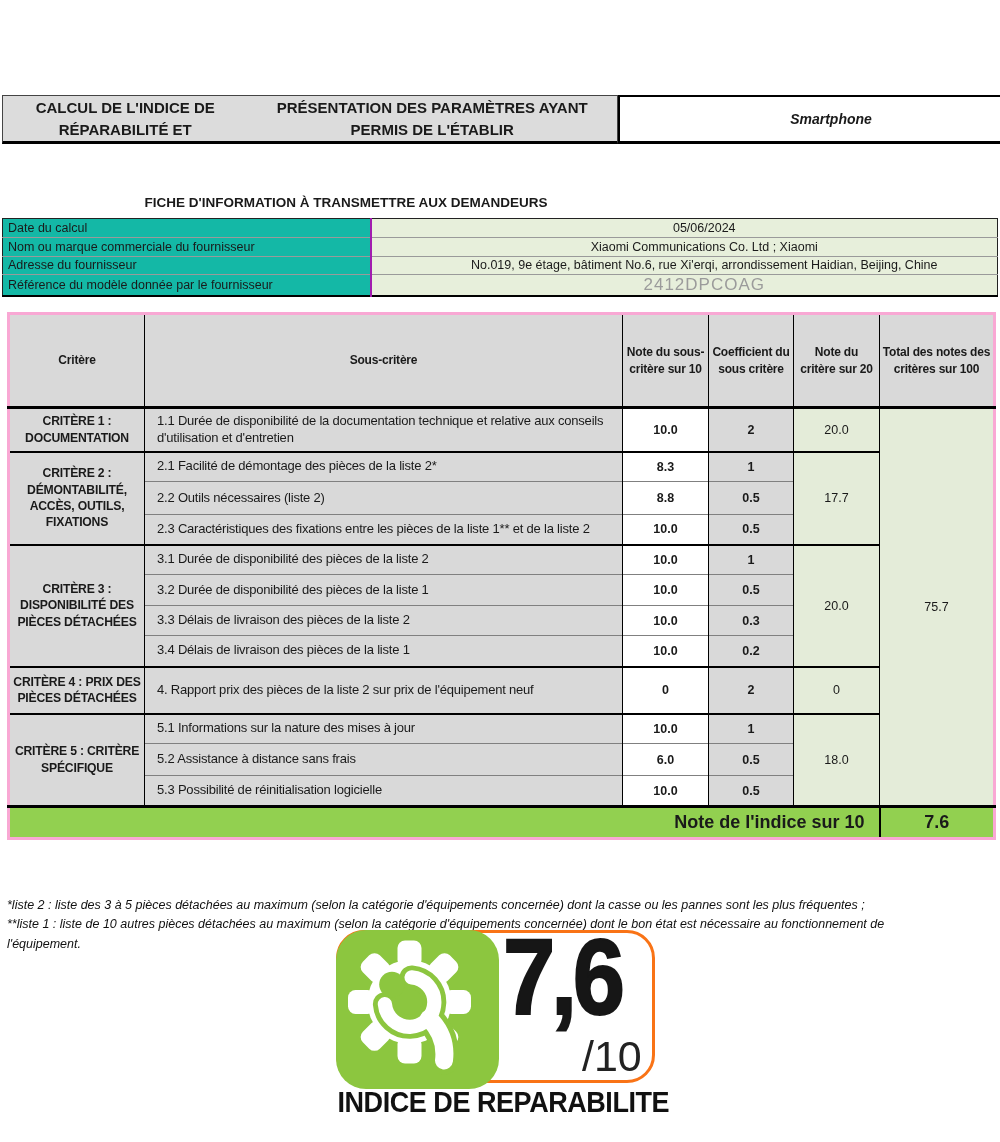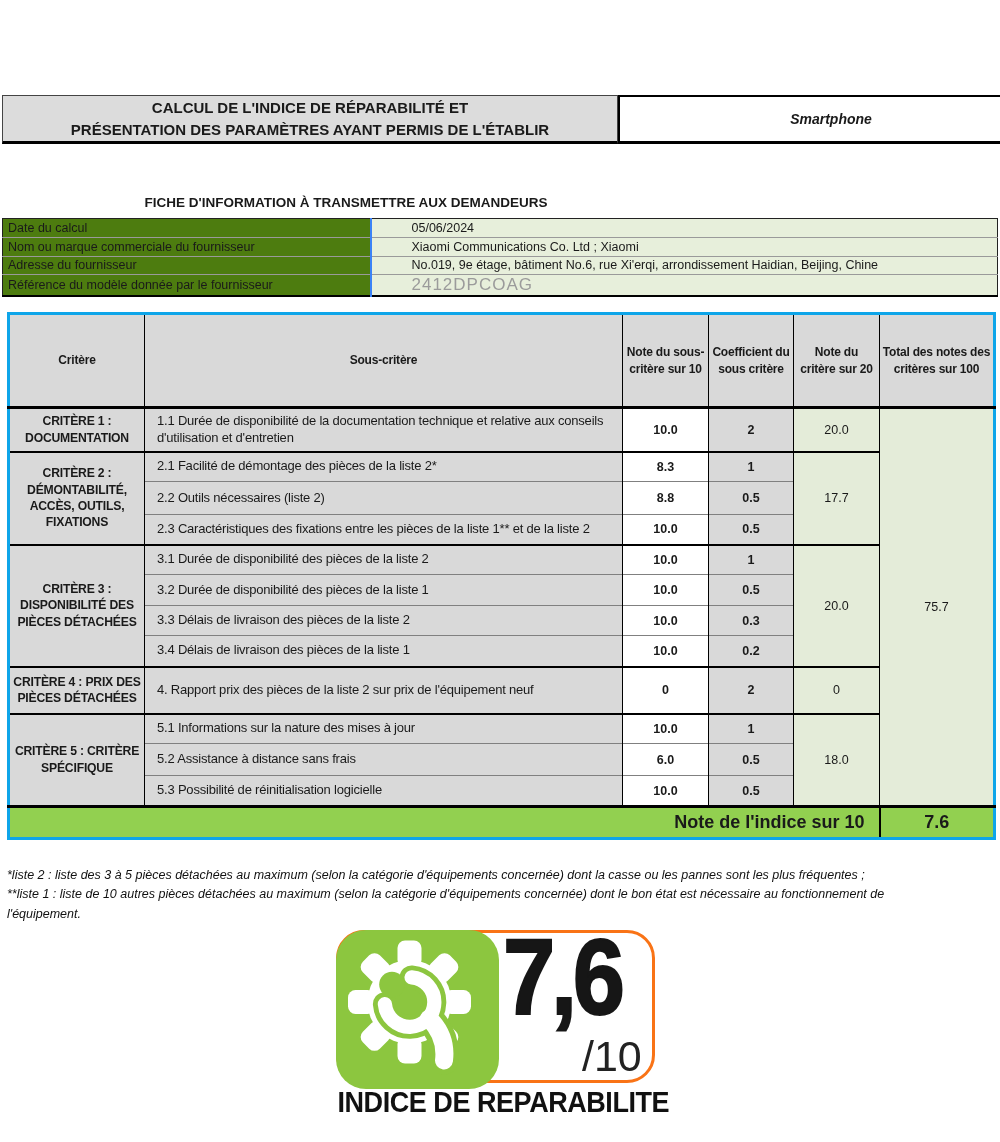--- a/index.html
+++ b/index.html
@@ -7,21 +7,21 @@
   .page {
     position:relative; width:1000px; height:1142px; margin:0 auto;
     background:#fff; font-family:"Liberation Sans", sans-serif; color:#1a1a1a;
     overflow:hidden;
   }
 
   
   .hdr-title {
     position:absolute; left:2px; top:95px; width:616px; height:49px;
     background:#dcdcdc; border:1px solid #444; border-bottom:3px solid #000;
-    display:flex; flex-direction:column; align-items:center; justify-content:center;
+    display:flex; flex-direction:row; align-items:center; justify-content:center;
     font-size:15px; font-weight:bold; line-height:1.45; text-align:center;
   }
   .hdr-cat {
     position:absolute; left:618px; top:95px; width:426px; height:49px;
     background:#fff; border:2px solid #000; border-bottom:3px solid #000;
     display:flex; align-items:center; justify-content:center;
     font-size:14px; font-weight:bold; font-style:italic;
   }
   .subhdr {
     position:absolute; left:96px; top:163px; width:500px; text-align:center;
@@ -35,28 +35,28 @@
   table { border-collapse:collapse; table-layout:fixed; }
   .info {
     position:absolute; left:2px; top:218px; width:995px;
     border:1px solid #222; border-bottom:2px solid #000;
   }
   .info td {
     height:18.8px; font-size:12.5px; border-top:1px solid #9a9a9a;
     overflow:hidden; white-space:nowrap;
   }
   .info tr:first-child td { border-top:none; }
-  .info td.lbl { background:#4d7c0f; padding-left:5px; border-right:2px solid #3b82f6; }
-  .info td.val { background:#e7efdb; text-align:left;padding-left:40px; }
+  .info td.lbl { background:#14b8a6; padding-left:5px; border-right:2px solid #a21caf; }
+  .info td.val { background:#e7efdb; text-align:center;padding-left:40px; }
   .info td.ref { font-size:17px; color:#9b9b9b; letter-spacing:1px; }
 
   
   .score {
     position:absolute; left:7px; top:312px; width:986px;
-    border:3px solid #0ea5e9;
+    border:3px solid #f9a8d4;
   }
   .score th, .score td {
     border-left:1.5px solid #000; vertical-align:middle;
     overflow:hidden;
   }
   .score th {
     background:#d9d9d9; font-size:12px; font-weight:bold;
     border-bottom:3px solid #000; text-align:center; line-height:1.4;
     letter-spacing:-0.2px; padding:0 2px;
   }
@@ -80,21 +80,21 @@
   }
   .score td.final-label {
     text-align:right; font-size:18px; font-weight:bold; padding-right:14px;
   }
   .score td.final-value {
     text-align:center; font-size:18px; font-weight:bold; border-left:2px solid #000;
   }
 
   
   .notes {
-    position:absolute; left:7px; top:866px; width:948px;
+    position:absolute; left:7px; top:896px; width:948px;
     font-size:12.5px; font-style:italic; line-height:1.55; color:#111;
   }
 
   
   .badge {
     position:absolute; left:336px; top:930px; width:319px; height:153px;
     background:#fff; border:3px solid #f97316; border-radius:28px;
   }
   .badge-green {
     position:absolute; left:-3px; top:-3px; width:163px; height:159px;

